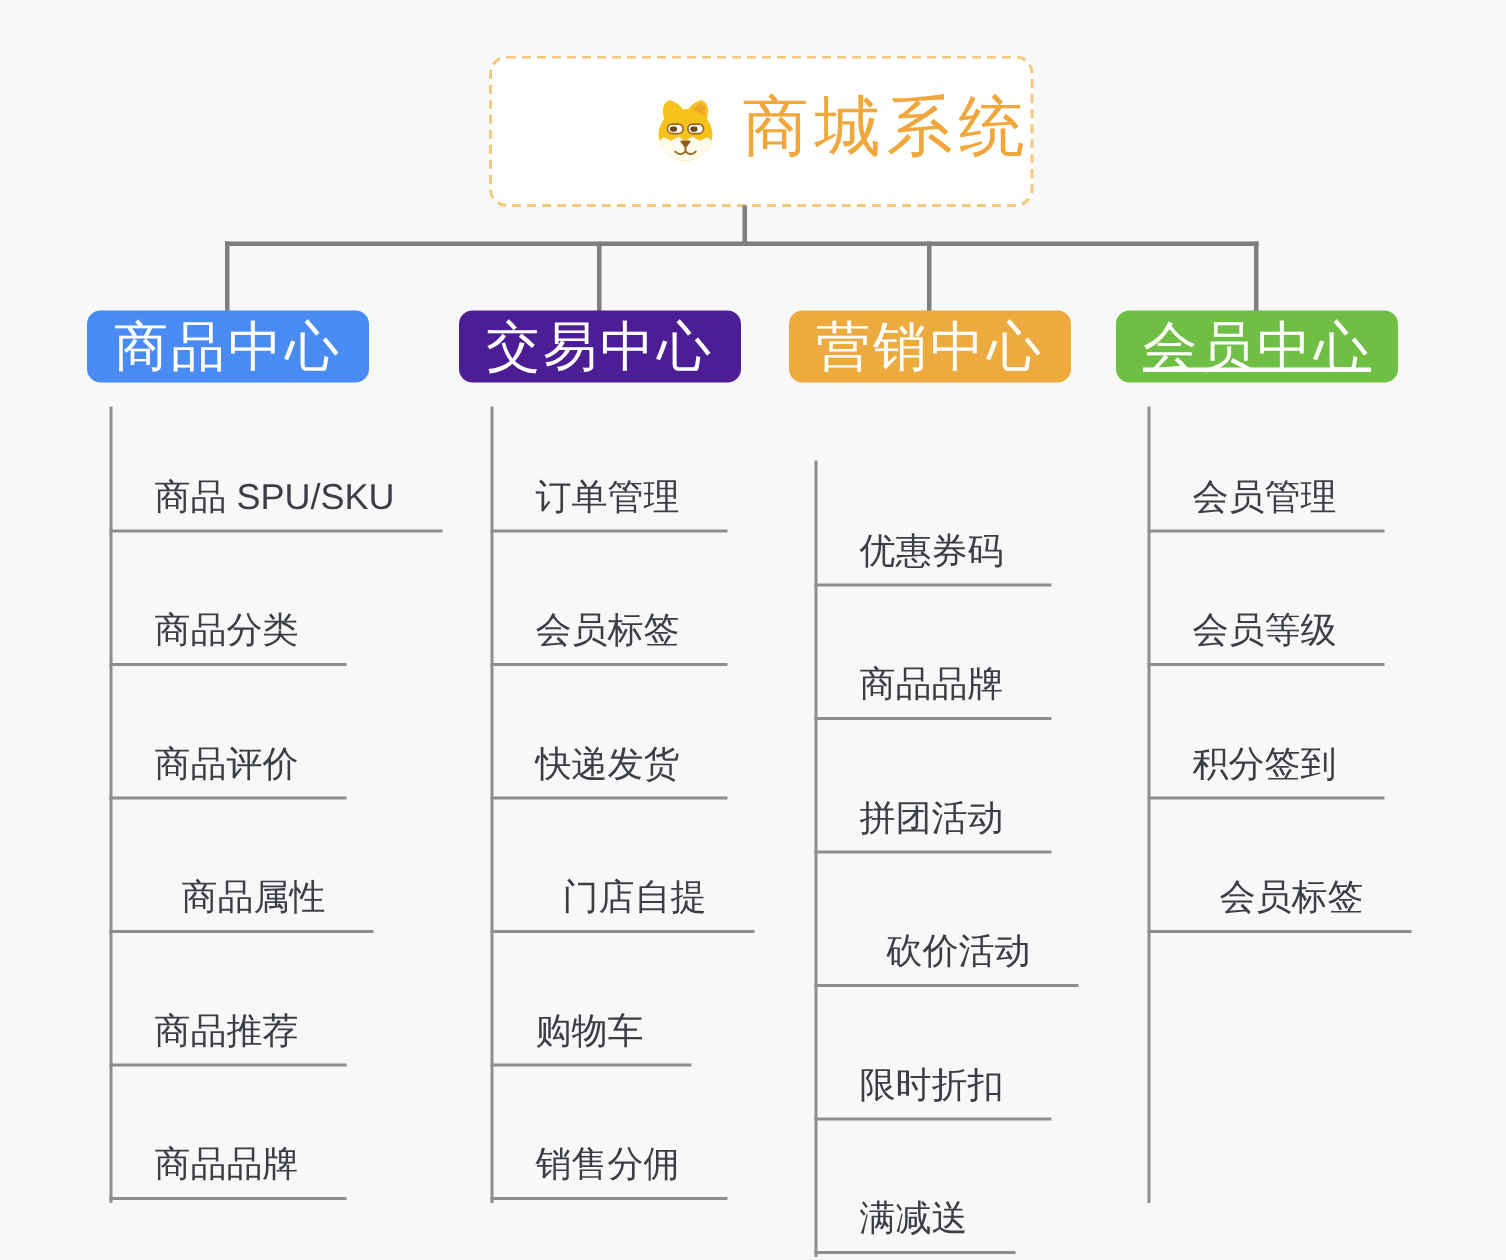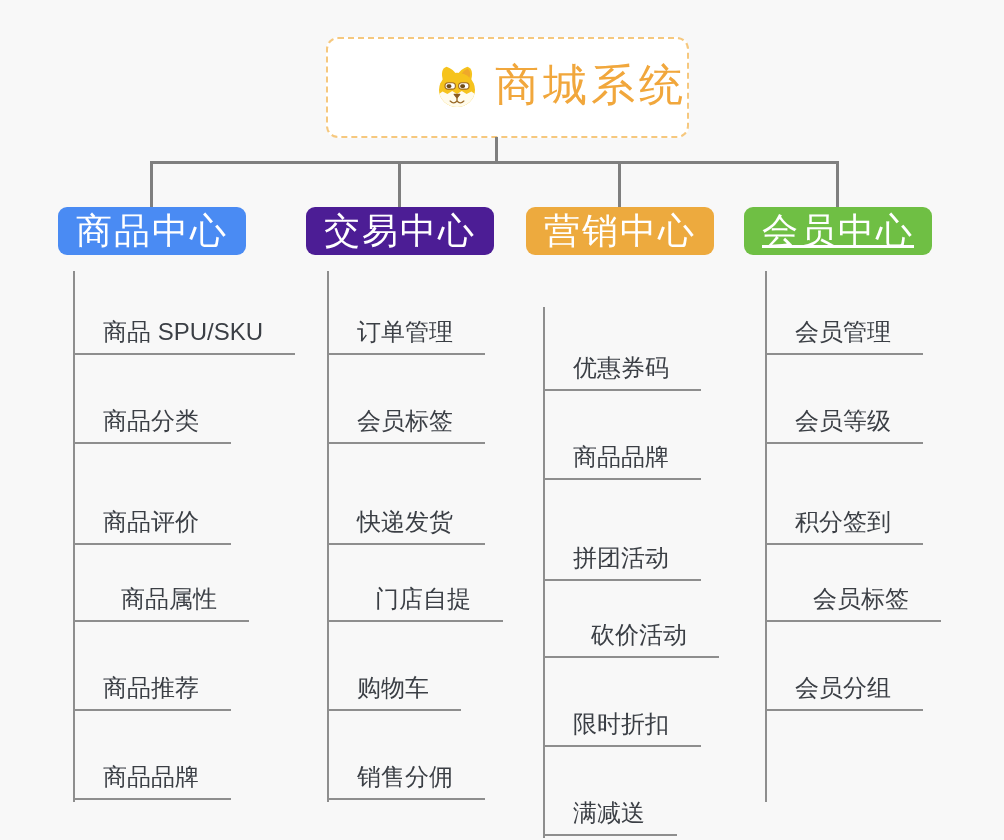--- a/index.html
+++ b/index.html
@@ -43,21 +43,21 @@
   .column{position:absolute;top:271px;height:532px;width:240px;}
   .colA{left:73px;} .colB{left:327px;} .colC{left:543px;margin-top:36px;} .colD{left:765px;}
   .stem{position:absolute;left:0;top:0;width:2px;height:531px;background:var(--leafline,#8E8E8E);}
   .leaf{
     position:absolute;left:0;
     padding:0 32px 8px 30px;
     font-size:24px;line-height:26px;color:var(--leaftext,#3B3F45);
     border-bottom:2px solid var(--leafline,#8E8E8E);
     white-space:nowrap;
   }
-  .r1{top:48px;} .r2{top:137px;} .r3{top:238px;} .r4{top:315px;padding-left:48px;} .r5{top:404px;} .r6{top:493px;}
+  .r1{top:48px;} .r2{top:137px;} .r3{top:226px;} .r4{top:315px;padding-left:48px;} .r5{top:404px;} .r6{top:493px;}
 </style>
 </head>
 <body style="--background: #F8F8F8; --root-accent: #F1A73C; --root-border: #F6C87E; --connector: #7F7F7F; --leafline: #8E8E8E; --leaftext: #3B3F45;">
 
 <div class="canvas">
 
   <div class="root-node">
     <svg viewBox="0 0 60 56" width="48" height="45" aria-hidden="true">
       <defs>
         <clipPath id="headClip">
@@ -120,16 +120,15 @@
     <div class="leaf r5">限时折扣</div>
     <div class="leaf r6">满减送</div>
   </div>
 
   <div class="column colD">
     <div class="stem"></div>
     <div class="leaf r1">会员管理</div>
     <div class="leaf r2">会员等级</div>
     <div class="leaf r3">积分签到</div>
     <div class="leaf r4">会员标签</div>
-    <div class="leaf r5">会员分组</div>
   </div>
 
 </div>
 
 </body></html>

